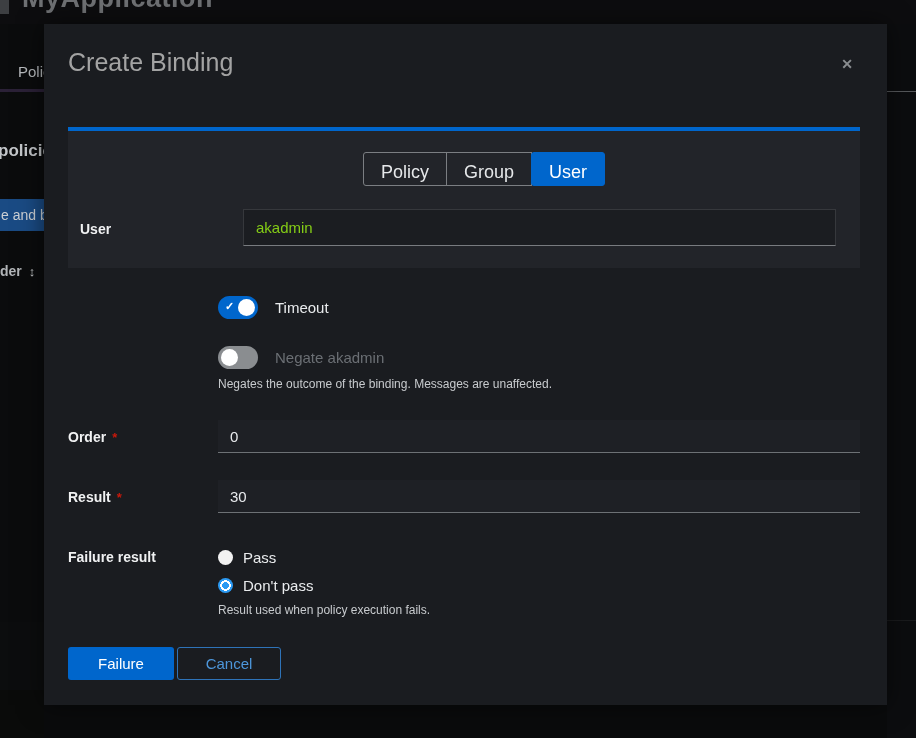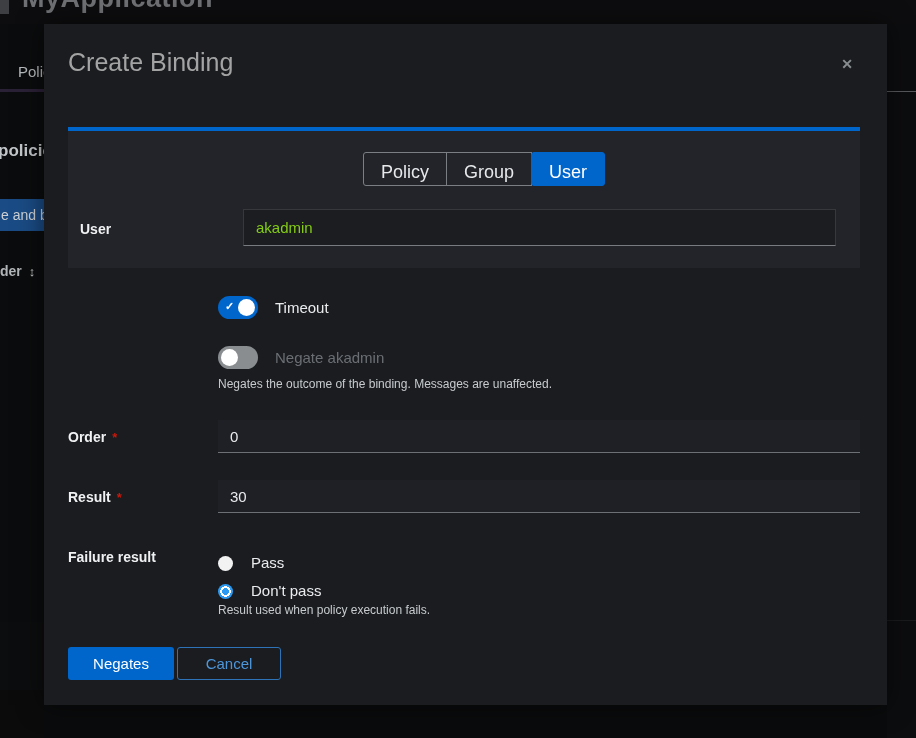--- a/index.html
+++ b/index.html
@@ -98,21 +98,21 @@
   .field-label { font-size:14px; font-weight:700; color:#f0f1f2; }
   .req { color:#c9190b; font-size:13px; margin-left:6px; font-weight:700; }
   .line-input {
     position:absolute; left:174px; width:642px; height:33px;
     background:#1e2025; border:none; border-bottom:1px solid #6d7175;
     color:#e8eaed; font-size:15px; padding:0 12px;
     font-family:"Liberation Sans", sans-serif;
   }
 
   
-  .radio-row { display:flex; align-items:flex-end; height:28px; cursor:pointer;gap:8px; }
+  .radio-row { display:flex; align-items:center; height:28px; cursor:pointer; }
   .radio-circle {
     width:15px; height:15px; border-radius:50%; background:#f2f2f2; flex:0 0 auto;
   }
   .radio-circle.checked {
     background:radial-gradient(circle, #2b9af3 0 3.4px, #ffffff 3.5px 5.2px, #2b9af3 5.3px 100%);
   }
   .radio-label { margin-left:10px; font-size:15px; color:#e9ebed; }
 
   
   .btn {
@@ -203,16 +203,16 @@
       <span class="radio-circle"></span>
       <span class="radio-label">Pass</span>
     </div>
     <div class="radio-row">
       <span class="radio-circle checked"></span>
       <span class="radio-label">Don't pass</span>
     </div>
   </div>
   <div class="abs help-text" style="left:174px; top:579px;">Result used when policy execution fails.</div>
 
-  <button class="btn btn-primary" style="top:623px;">Negates</button>
+  <button class="btn btn-primary" style="top:623px;">Failure</button>
   <button class="btn btn-secondary" style="top:623px;">Cancel</button>
 
 </div>
 
 </body></html>

